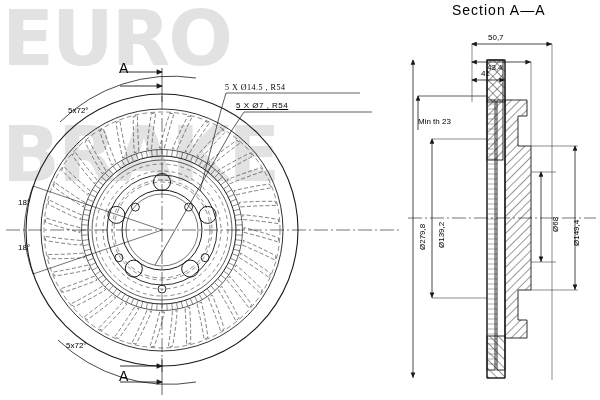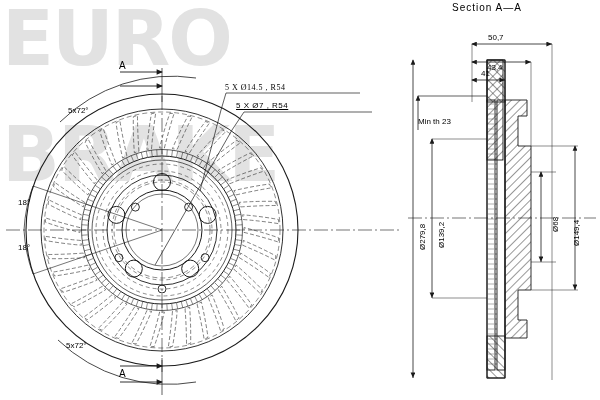--- a/index.html
+++ b/index.html
@@ -63,21 +63,21 @@
     line-height: 60px;
     letter-spacing: 1px;
   }
   .lbl {
     position: absolute;
     color: #000000;
     font-family: "Liberation Sans", sans-serif;
     white-space: nowrap;
   }
   .lbl-sm { font-size: 8px; }
-  .lbl-md { font-size: 10px; }
+  .lbl-md { font-size: 14px; }
   .rot {
     transform-origin: 0 0;
     transform: rotate(-90deg);
   }
 </style>
 </head>
 <body>
 
 <div id="sheet">
 

